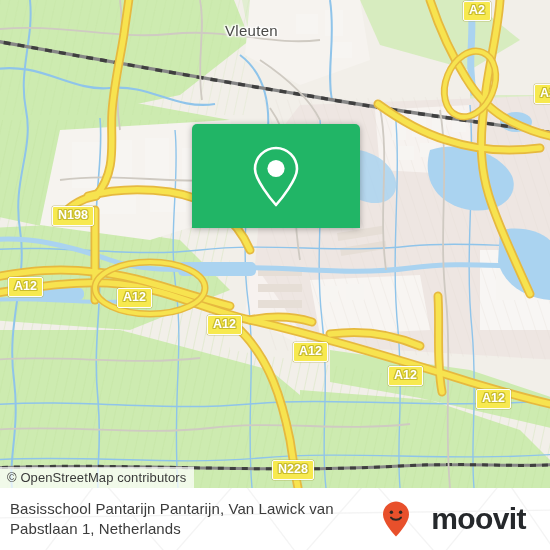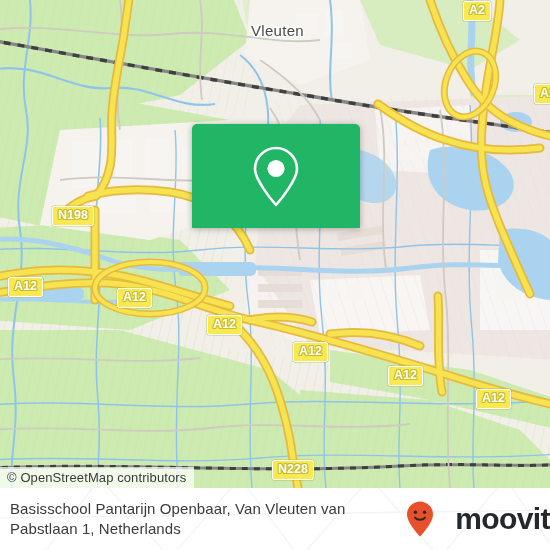--- a/index.html
+++ b/index.html
@@ -54,21 +54,20 @@
     position:absolute;
     color:#4a4a48;
     font-size:15px;
     letter-spacing:.3px;
     text-shadow:
       -1.2px -1.2px 1.5px #fff, 1.2px -1.2px 1.5px #fff,
       -1.2px  1.2px 1.5px #fff, 1.2px  1.2px 1.5px #fff,
        0 0 3px #fff, 0 0 4px #fff;
     white-space:nowrap;
     z-index:21;
-    margin-left:26px;
   }
 
   
   .callout{
     position:absolute;left:192px;top:124px;width:168px;
     z-index:60;
     filter:drop-shadow(0 1px 3px rgba(0,0,0,.30));
   }
   .callout-top{
     background:#21b566;
@@ -99,21 +98,21 @@
     background:#ffffff;overflow:hidden;
   }
   .footer-bg{position:absolute;left:0;top:0;width:550px;height:62px;opacity:.5;}
   .footer-text{
     position:absolute;left:10px;top:0;width:395px;height:62px;
     display:flex;align-items:center;
     color:#3b3b3b;font-size:15px;line-height:20px;
     letter-spacing:.1px;
   }
   .brand{
-    position:absolute;right:0;top:0;height:62px;
+    position:absolute;right:24px;top:0;height:62px;
     display:flex;align-items:center;gap:20px;
   }
   .brand-word{
     font-size:30px;line-height:30px;color:#25282b;letter-spacing:-.6px;
     font-weight:bold;
   }
 </style>
 </head>
 <body>
 
@@ -322,21 +321,21 @@
           <path d="M100,-10 L170,70"></path>
         <path d="M170,70 L240,-10"></path>
           <path d="M240,-10 L300,70"></path>
         <path d="M300,70 L370,-10"></path>
           <path d="M370,-10 L440,70"></path>
         <path d="M440,70 L505,-10"></path>
           <path d="M505,-10 L560,70"></path>
         <path d="M-10,30 L560,22"></path>
       </g>
     </svg>
-    <div class="footer-text">Basisschool Pantarijn Openbaar, Van Vleuten van Pabstlaan 1, Netherlands</div>
+    <div class="footer-text">Basisschool Pantarijn Pantarijn, Van Lawick van Pabstlaan 1, Netherlands</div>
     <div class="brand">
       <svg width="30" height="38" viewBox="0 0 30 38">
         <path d="M15 1.5 C7.8 1.5 2 7.3 2 14.5 C2 22 11.2 32.5 15 36.5 C18.8 32.5 28 22 28 14.5 C28 7.3 22.2 1.5 15 1.5 Z" fill="#e8502b"></path>
         <circle cx="10.4" cy="12.2" r="1.7" fill="#2e2722"></circle>
         <circle cx="19.6" cy="12.2" r="1.7" fill="#2e2722"></circle>
         <path d="M10 17.6 C12 20.4 18 20.4 20 17.6" fill="none" stroke="#2e2722" stroke-width="1.9" stroke-linecap="round"></path>
       </svg>
       <span class="brand-word">moovit</span>
     </div>
   </div>

